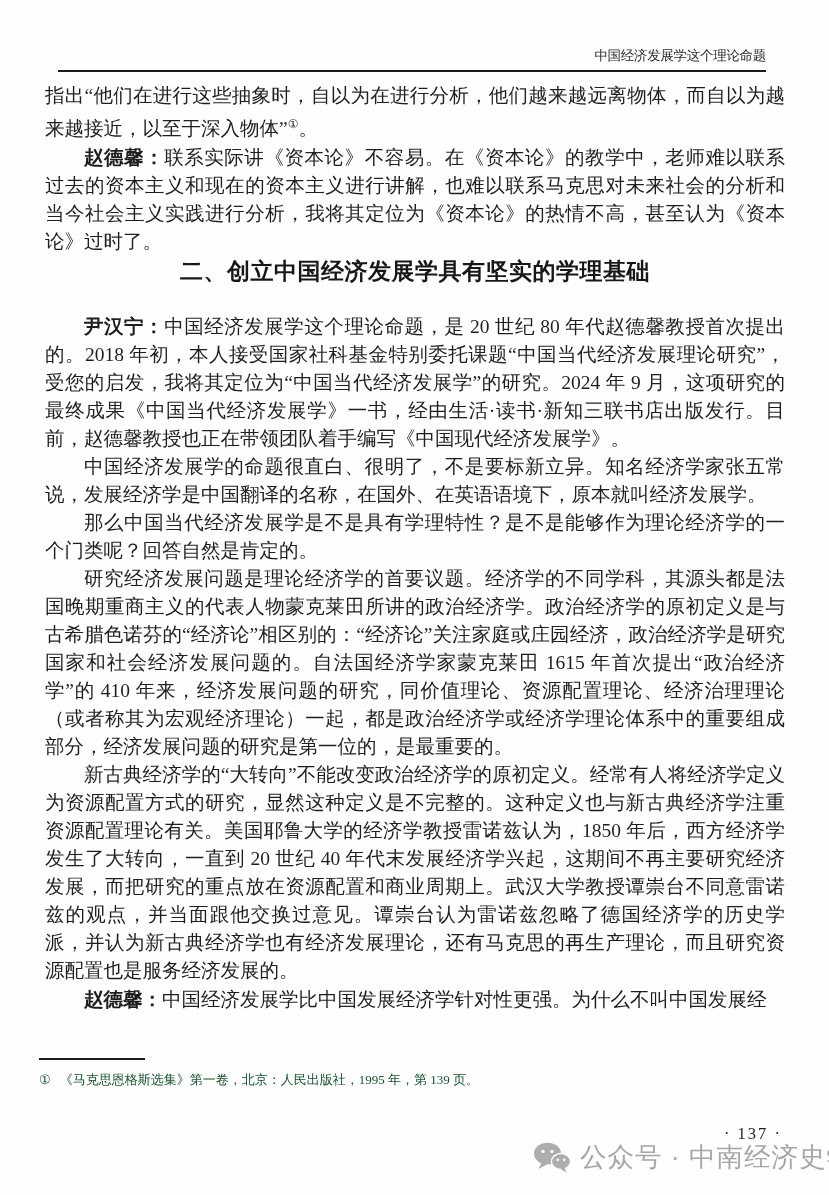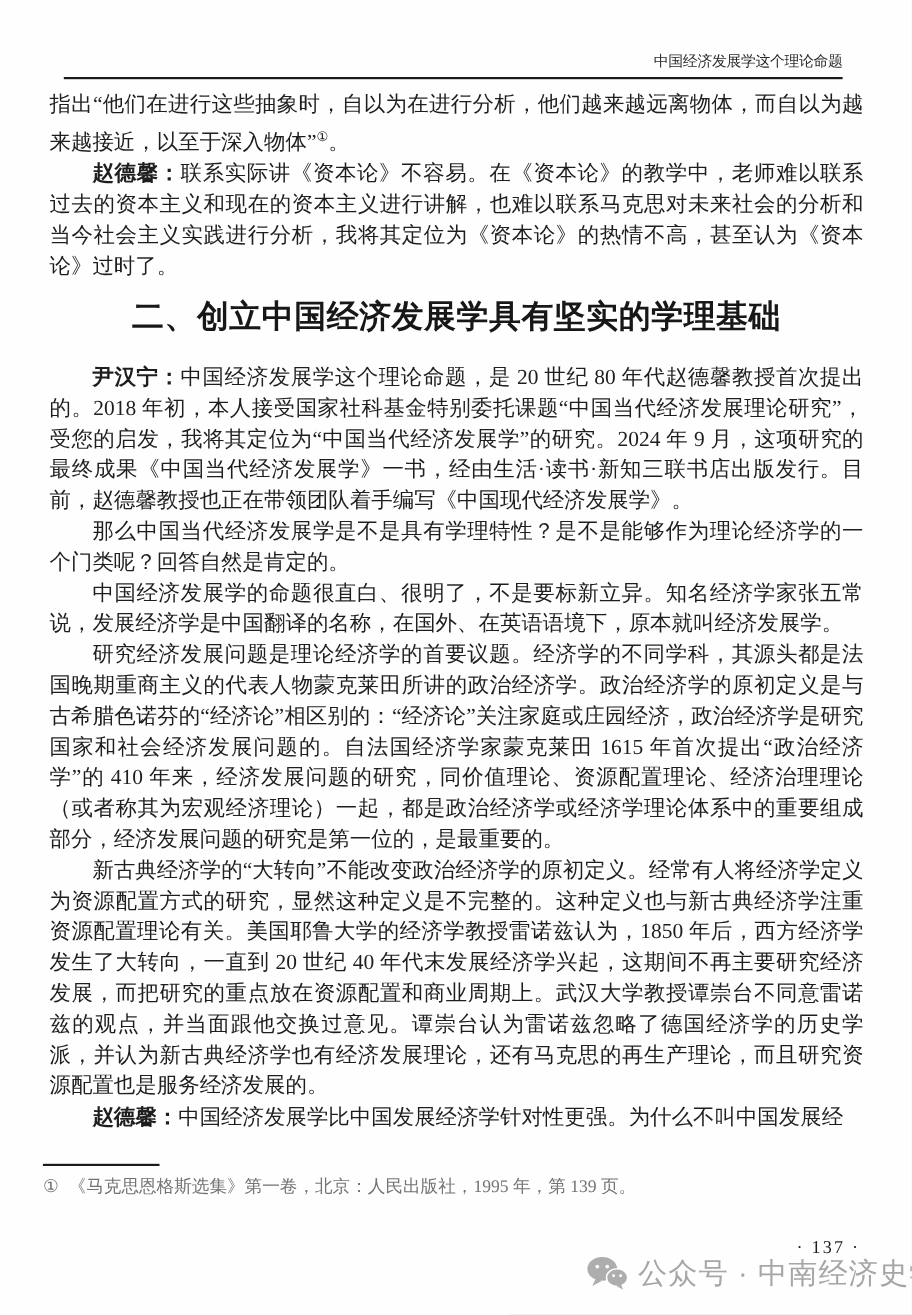--- a/index.html
+++ b/index.html
@@ -24,28 +24,28 @@
   .article{
     position:absolute;top:82px;left:45px;width:740px;
     font-size:19.5px;line-height:28px;
     text-align:justify;text-justify:inter-character;
   }
   .article p{margin:0;text-indent:2em;}
   .article p.noindent{text-indent:0;}
   .speaker{font-weight:700;font-family:"Liberation Sans","DejaVu Sans",sans-serif;}
   .fnref{font-size:12px;vertical-align:7px;}
   .section-heading{
-    font-size:29px;line-height:30px;margin:16px 0 26px;
+    font-size:23px;line-height:30px;margin:0 0 26px;
     text-align:center;text-indent:0;font-weight:700;
     font-family:"Liberation Sans","DejaVu Sans",sans-serif;
     color:#171717;letter-spacing:0.5px;
   }
   .footnote-area{position:absolute;top:1058px;left:39px;width:741px;}
   .fn-rule{width:106px;height:0;border-top:2px solid #1b1b1b;}
-  .fn-line{margin-top:9px;font-size:16px;line-height:22px;color:#737373;text-align:left;}
+  .fn-line{margin-top:9px;font-size:13px;line-height:22px;color:#14532d;text-align:left;}
   .fn-mark{margin-right:9px;}
   .page-number{
     position:absolute;top:1124px;left:698px;width:84px;
     text-align:right;font-size:16.5px;letter-spacing:2px;color:#1e1e1e;
   }
   .watermark{
     position:absolute;top:1139px;left:533px;
     display:flex;align-items:center;gap:9px;
     color:#a6a6a6;font-size:26.5px;letter-spacing:1px;
     font-family:"Liberation Sans","DejaVu Sans",sans-serif;
@@ -66,23 +66,23 @@
   <div class="article">
 
     <p class="noindent"><span>指出“他们在进行这些抽象时，自以为在进行分析，他们越来越远离物体，而自以为越来越接近，以至于深入物体”</span><sup class="fnref">①</sup><span>。</span></p>
 
     <p><span class="speaker">赵德馨：</span><span>联系实际讲《资本论》不容易。在《资本论》的教学中，老师难以联系过去的资本主义和现在的资本主义进行讲解，也难以联系马克思对未来社会的分析和当今社会主义实践进行分析，我将其定位为《资本论》的热情不高，甚至认为《资本论》过时了。</span></p>
 
     <h2 class="section-heading">二、创立中国经济发展学具有坚实的学理基础</h2>
 
     <p><span class="speaker">尹汉宁：</span><span>中国经济发展学这个理论命题，是 20 世纪 80 年代赵德馨教授首次提出的。2018 年初，本人接受国家社科基金特别委托课题“中国当代经济发展理论研究”，受您的启发，我将其定位为“中国当代经济发展学”的研究。2024 年 9 月，这项研究的最终成果《中国当代经济发展学》一书，经由生活·读书·新知三联书店出版发行。目前，赵德馨教授也正在带领团队着手编写《中国现代经济发展学》。</span></p>
 
+    <p>中国经济发展学的命题很直白、很明了，不是要标新立异。知名经济学家张五常说，发展经济学是中国翻译的名称，在国外、在英语语境下，原本就叫经济发展学。</p>
+
     <p>那么中国当代经济发展学是不是具有学理特性？是不是能够作为理论经济学的一个门类呢？回答自然是肯定的。</p>
-
-    <p>中国经济发展学的命题很直白、很明了，不是要标新立异。知名经济学家张五常说，发展经济学是中国翻译的名称，在国外、在英语语境下，原本就叫经济发展学。</p>
 
     <p>研究经济发展问题是理论经济学的首要议题。经济学的不同学科，其源头都是法国晚期重商主义的代表人物蒙克莱田所讲的政治经济学。政治经济学的原初定义是与古希腊色诺芬的“经济论”相区别的：“经济论”关注家庭或庄园经济，政治经济学是研究国家和社会经济发展问题的。自法国经济学家蒙克莱田 1615 年首次提出“政治经济学”的 410 年来，经济发展问题的研究，同价值理论、资源配置理论、经济治理理论（或者称其为宏观经济理论）一起，都是政治经济学或经济学理论体系中的重要组成部分，经济发展问题的研究是第一位的，是最重要的。</p>
 
     <p>新古典经济学的“大转向”不能改变政治经济学的原初定义。经常有人将经济学定义为资源配置方式的研究，显然这种定义是不完整的。这种定义也与新古典经济学注重资源配置理论有关。美国耶鲁大学的经济学教授雷诺兹认为，1850 年后，西方经济学发生了大转向，一直到 20 世纪 40 年代末发展经济学兴起，这期间不再主要研究经济发展，而把研究的重点放在资源配置和商业周期上。武汉大学教授谭崇台不同意雷诺兹的观点，并当面跟他交换过意见。谭崇台认为雷诺兹忽略了德国经济学的历史学派，并认为新古典经济学也有经济发展理论，还有马克思的再生产理论，而且研究资源配置也是服务经济发展的。</p>
 
     <p><span class="speaker">赵德馨：</span><span>中国经济发展学比中国发展经济学针对性更强。为什么不叫中国发展经</span></p>
 
   </div>
 
   <div class="footnote-area">

